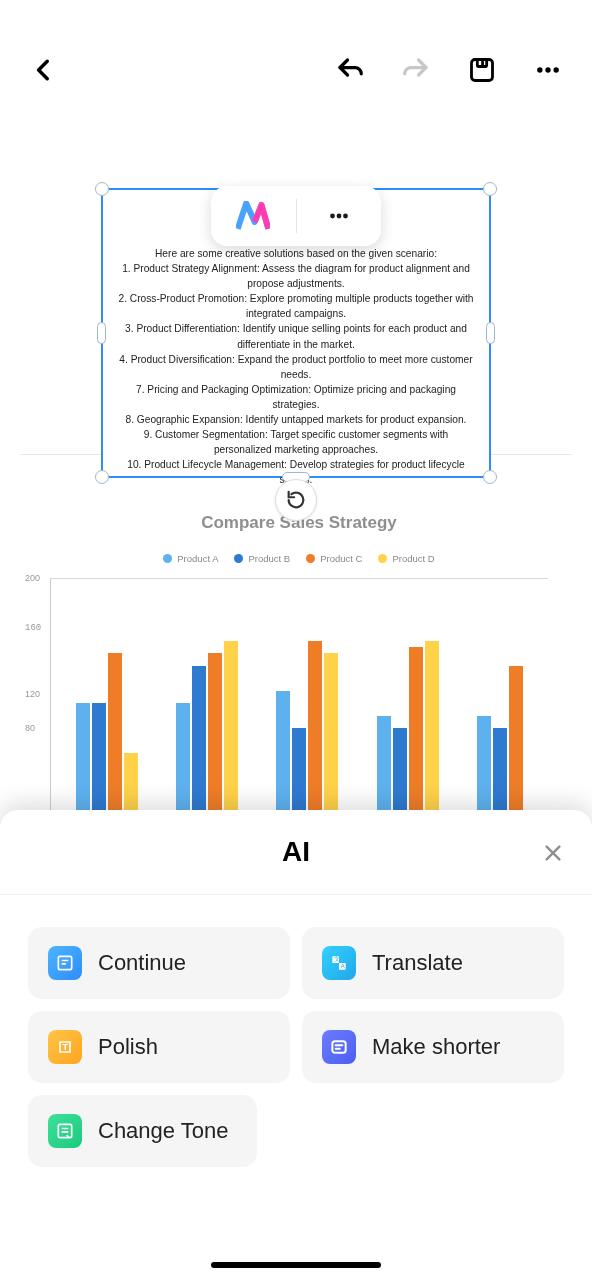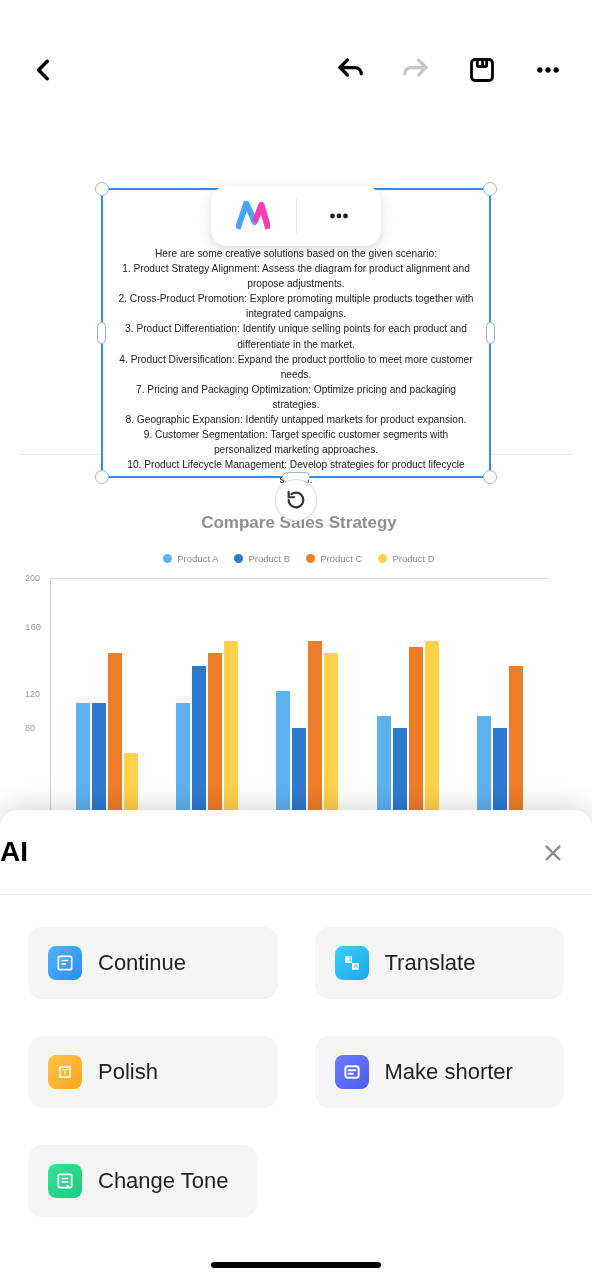--- a/index.html
+++ b/index.html
@@ -30,25 +30,25 @@
   .legend { display: flex; justify-content: center; gap: 16px; margin-bottom: 14px; }
   .leg-item { display: flex; align-items: center; gap: 5px; font-size: 9.5px; color: #888; }
   .leg-sw { width: 9px; height: 9px; border-radius: 50%; }
   .plot { position: relative; height: 250px; border-left: 1px solid #ccc; display: flex; }
   .yaxis-line { position: absolute; right: 0; left: 0; top: 0; border-top: 1px solid #d8d8d8; }
   .ylab { position: absolute; left: -26px; font-size: 9px; color: #999; transform: translateY(-50%); }
   .groups { display: flex; flex: 1; align-items: flex-end; justify-content: space-around; padding: 0 6px; }
   .group { display: flex; align-items: flex-end; gap: 2px; }
   .bar { width: 14px; }
   .ai-panel { position: absolute; left: 0; right: 0; bottom: 0; height: 470px; background: #fff; border-top-left-radius: 18px; border-top-right-radius: 18px; box-shadow: 0 -6px 24px rgba(0,0,0,0.14); }
-  .ai-head { position: relative; padding: 26px 0 26px; }
+  .ai-head { position: relative; text-align: center; padding: 26px 0 26px; }
   .ai-head-title { font-size: 28px; font-weight: 600; }
   .ai-close { position: absolute; right: 28px; top: 32px; }
   .ai-div { height: 1px; background: #eee; }
-  .ai-grid { display: grid; grid-template-columns: 1fr 1fr; gap: 37px; padding: 32px 28px 0; }
+  .ai-grid { display: grid; grid-template-columns: 1fr 1fr; gap: 12px; padding: 32px 28px 0; }
   .ai-btn { display: flex; align-items: center; gap: 16px; height: 72px; background: #f5f5f5; border-radius: 14px; padding: 0 20px; }
   .ai-btn.single { grid-column: auto; width: fit-content; padding-right: 28px; }
   .ai-icon { width: 34px; height: 34px; border-radius: 8px; display: flex; align-items: center; justify-content: center; }
   .ai-label { font-size: 22px; color: #222; }
   .home-ind { position: absolute; bottom: 12px; left: 50%; transform: translateX(-50%); width: 170px; height: 6px; background: #000; border-radius: 3px; }
 </style>
 </head>
 <body>
 
 <div class="toolbar">

